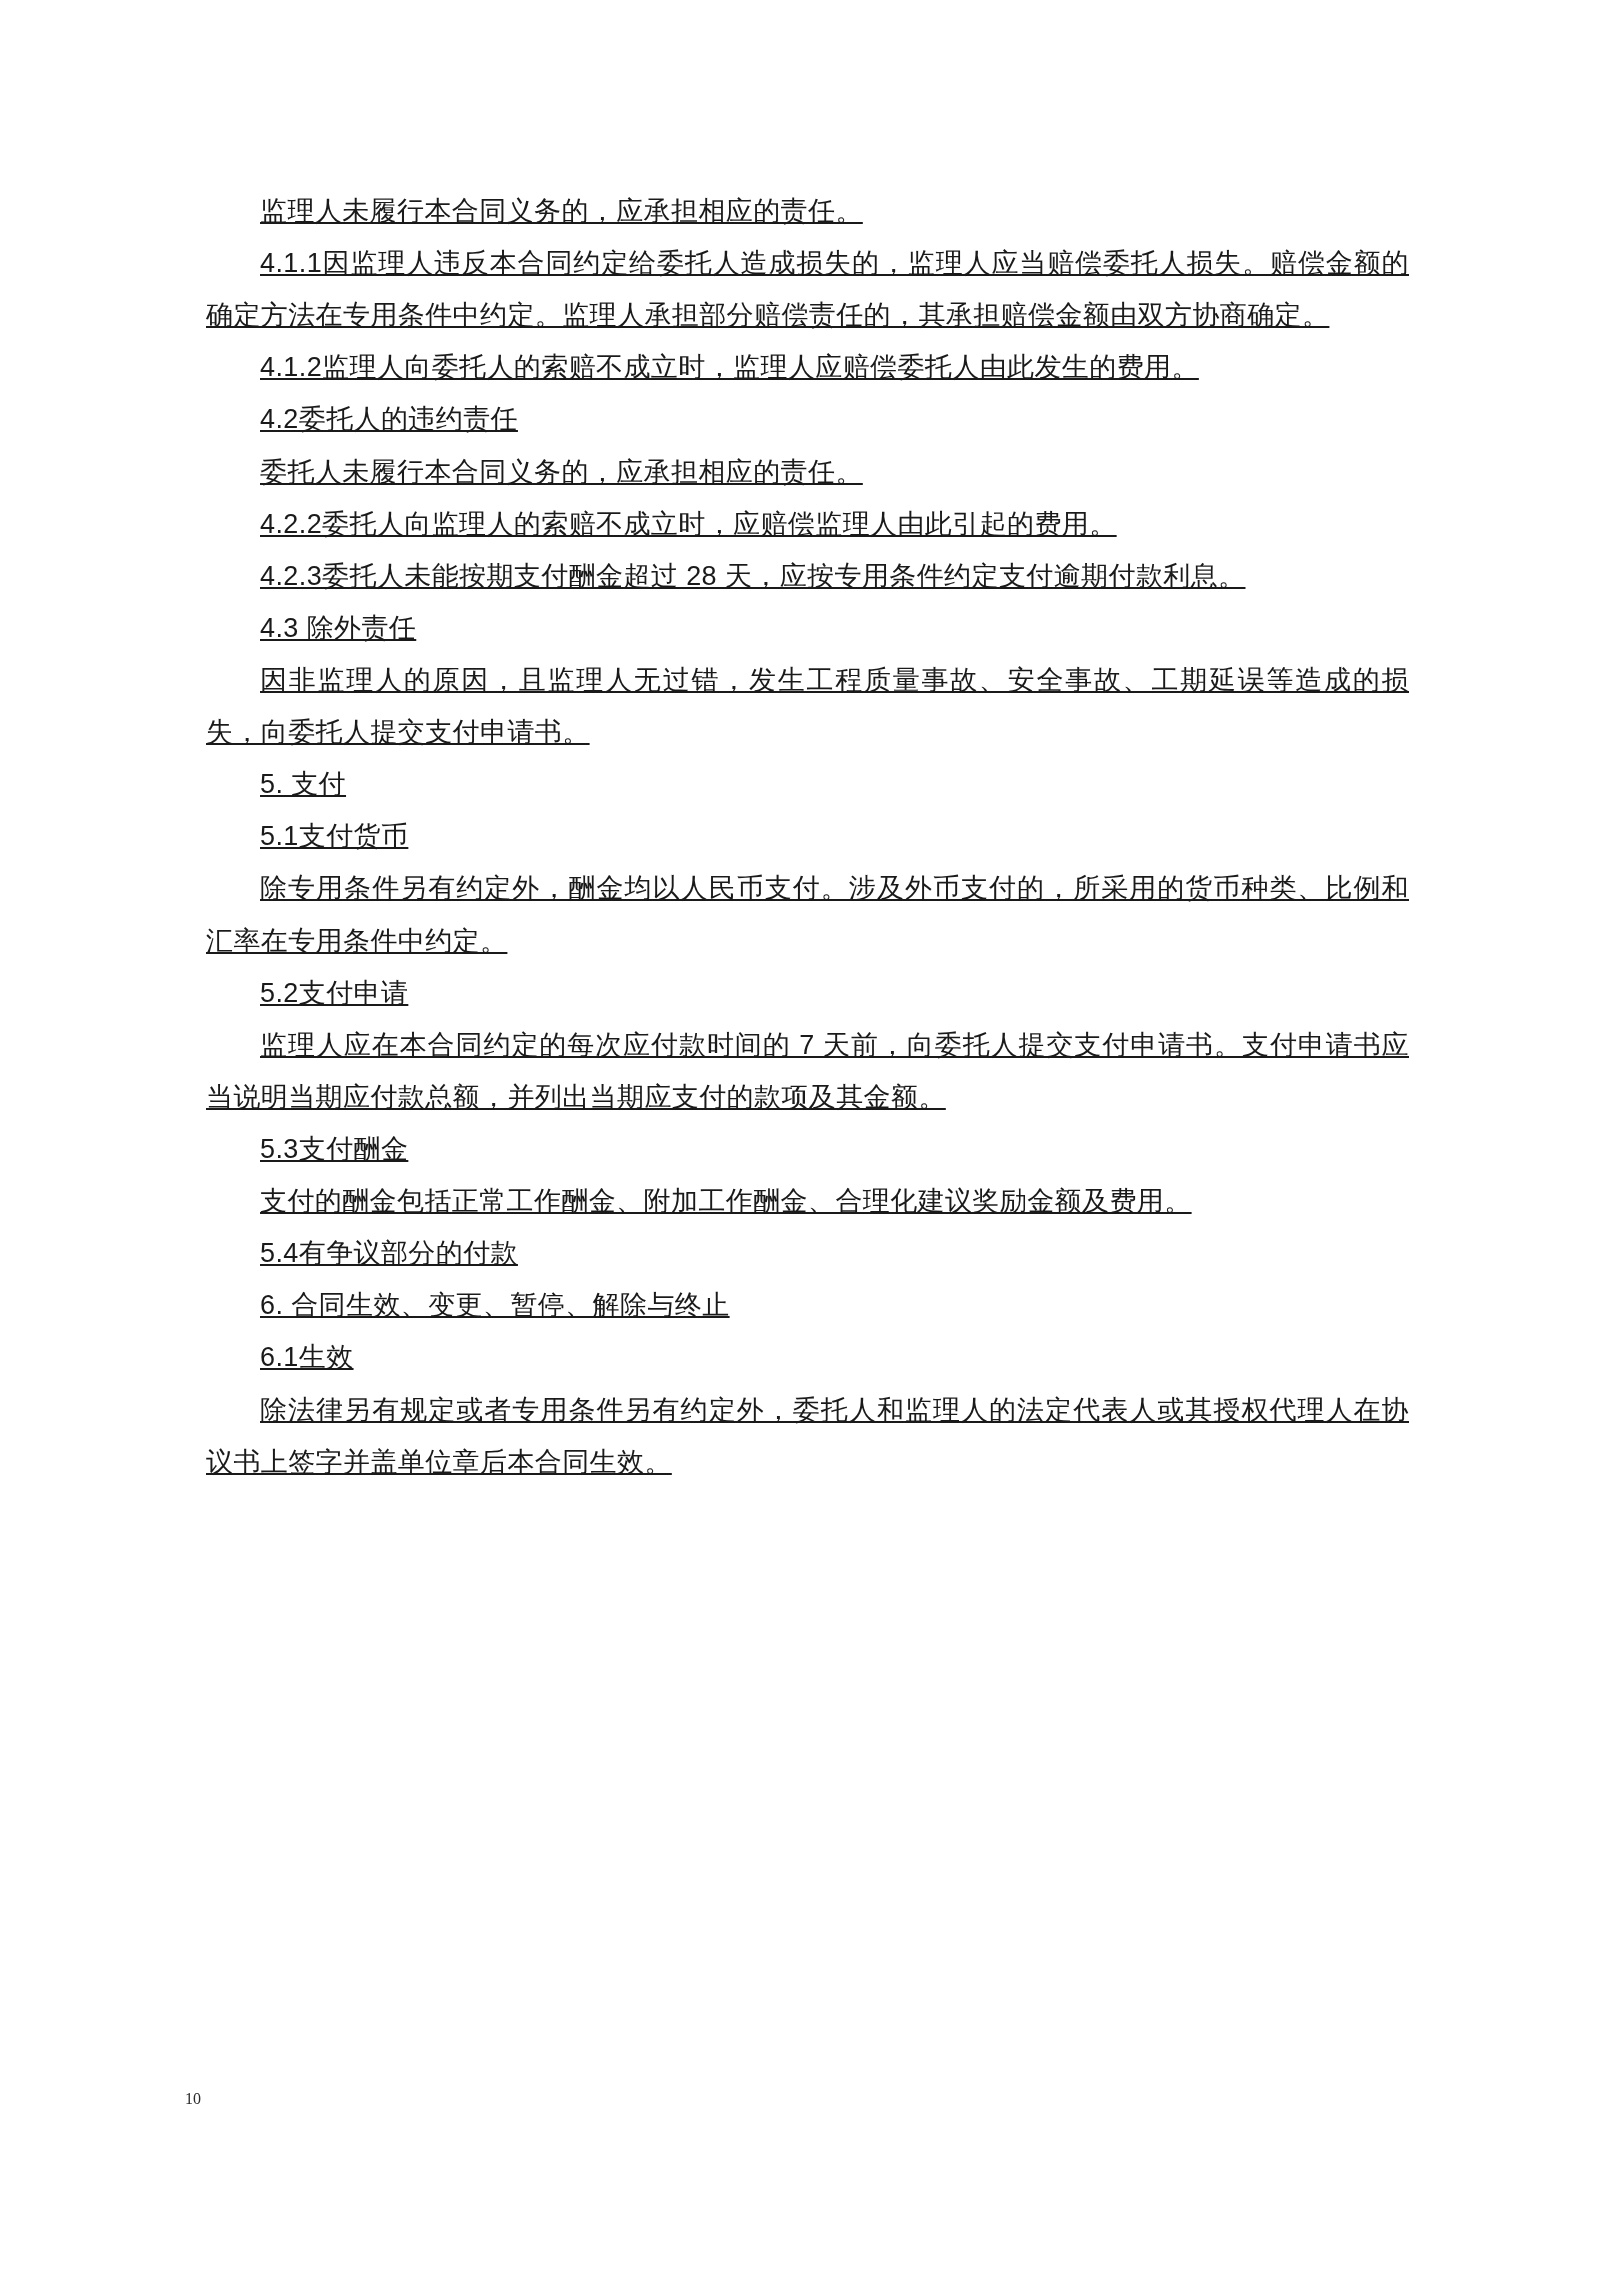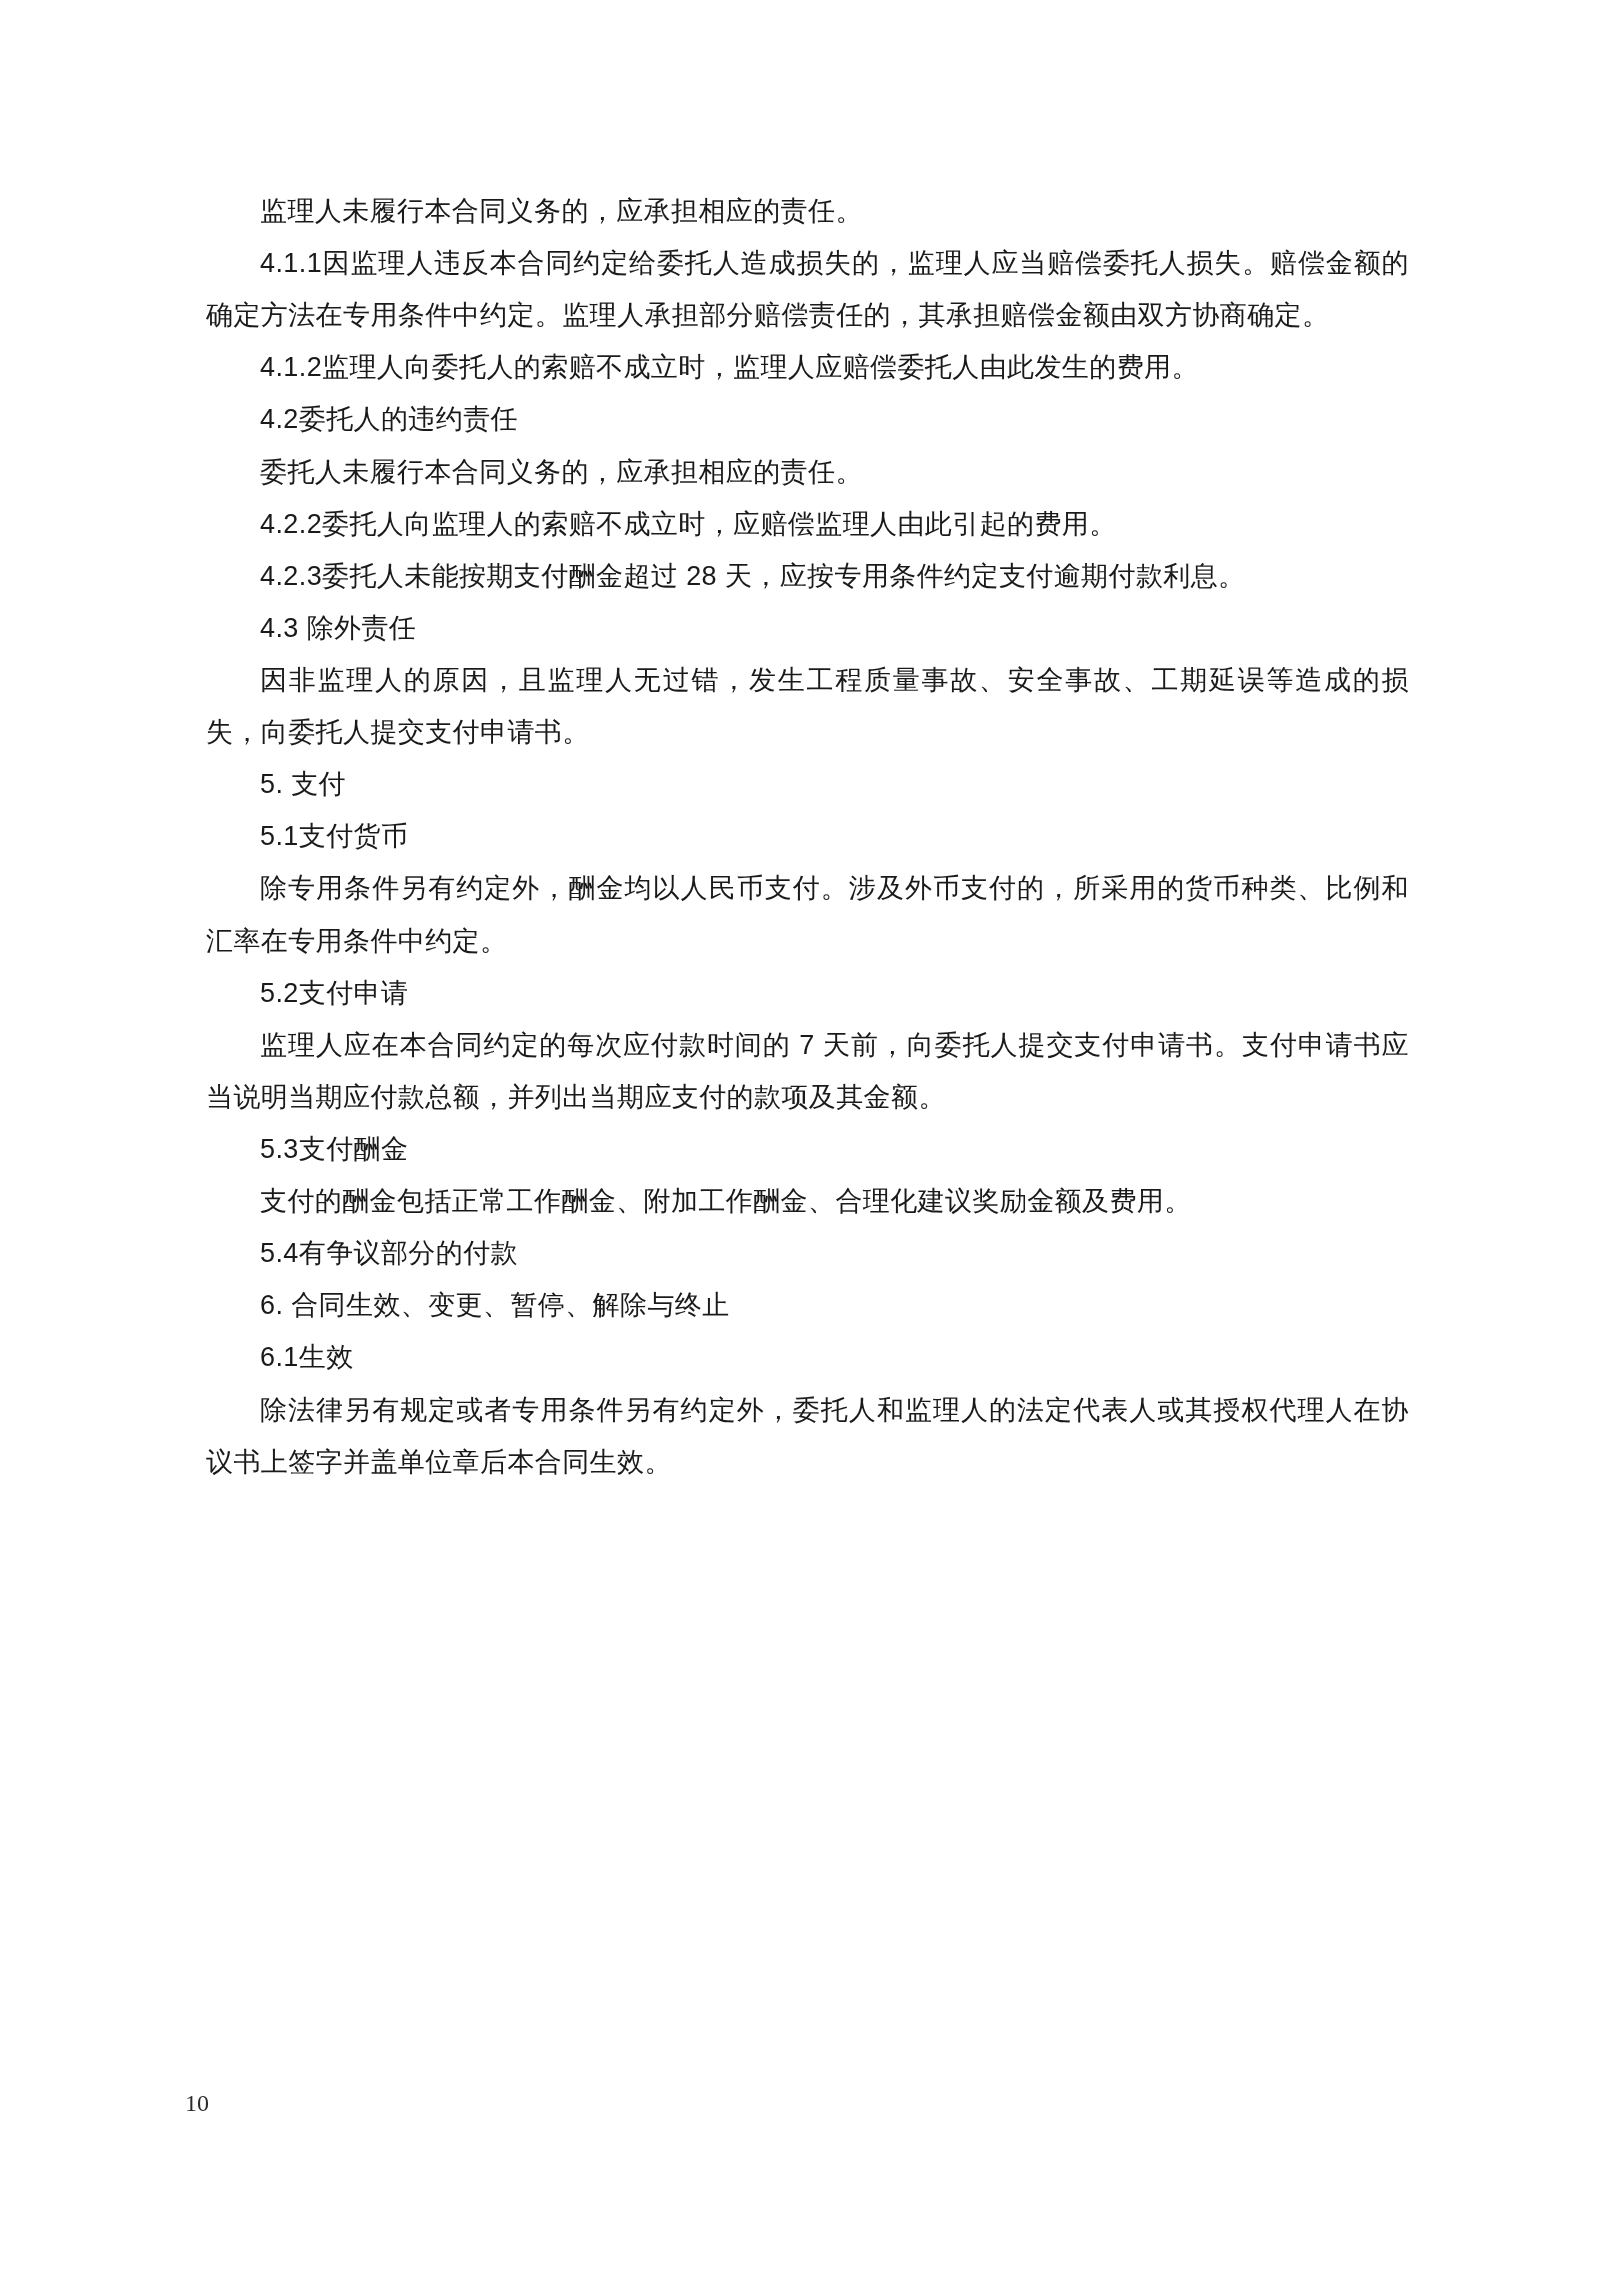--- a/index.html
+++ b/index.html
@@ -24,29 +24,30 @@
     width: 1203px;
   }
   .para {
     font-size: 27px;
     line-height: 1.93;
     color: #1a1a1a;
     text-align: justify;
     text-justify: inter-ideograph;
     margin: 0 0 0 0;
     letter-spacing: 0.4px;
+    text-decoration: underline;
   }
   .indent {
     text-indent: 2em;
   }
   .page-number {
     position: absolute;
     left: 185px;
     top: 2090px;
-    font-size: 24px;
+    font-size: 16px;
     color: #2b2b2b;
     font-family: "Liberation Serif", serif;
   }
 </style>
 </head>
 <body>
 
 <div class="page">
 
   <div class="content">

